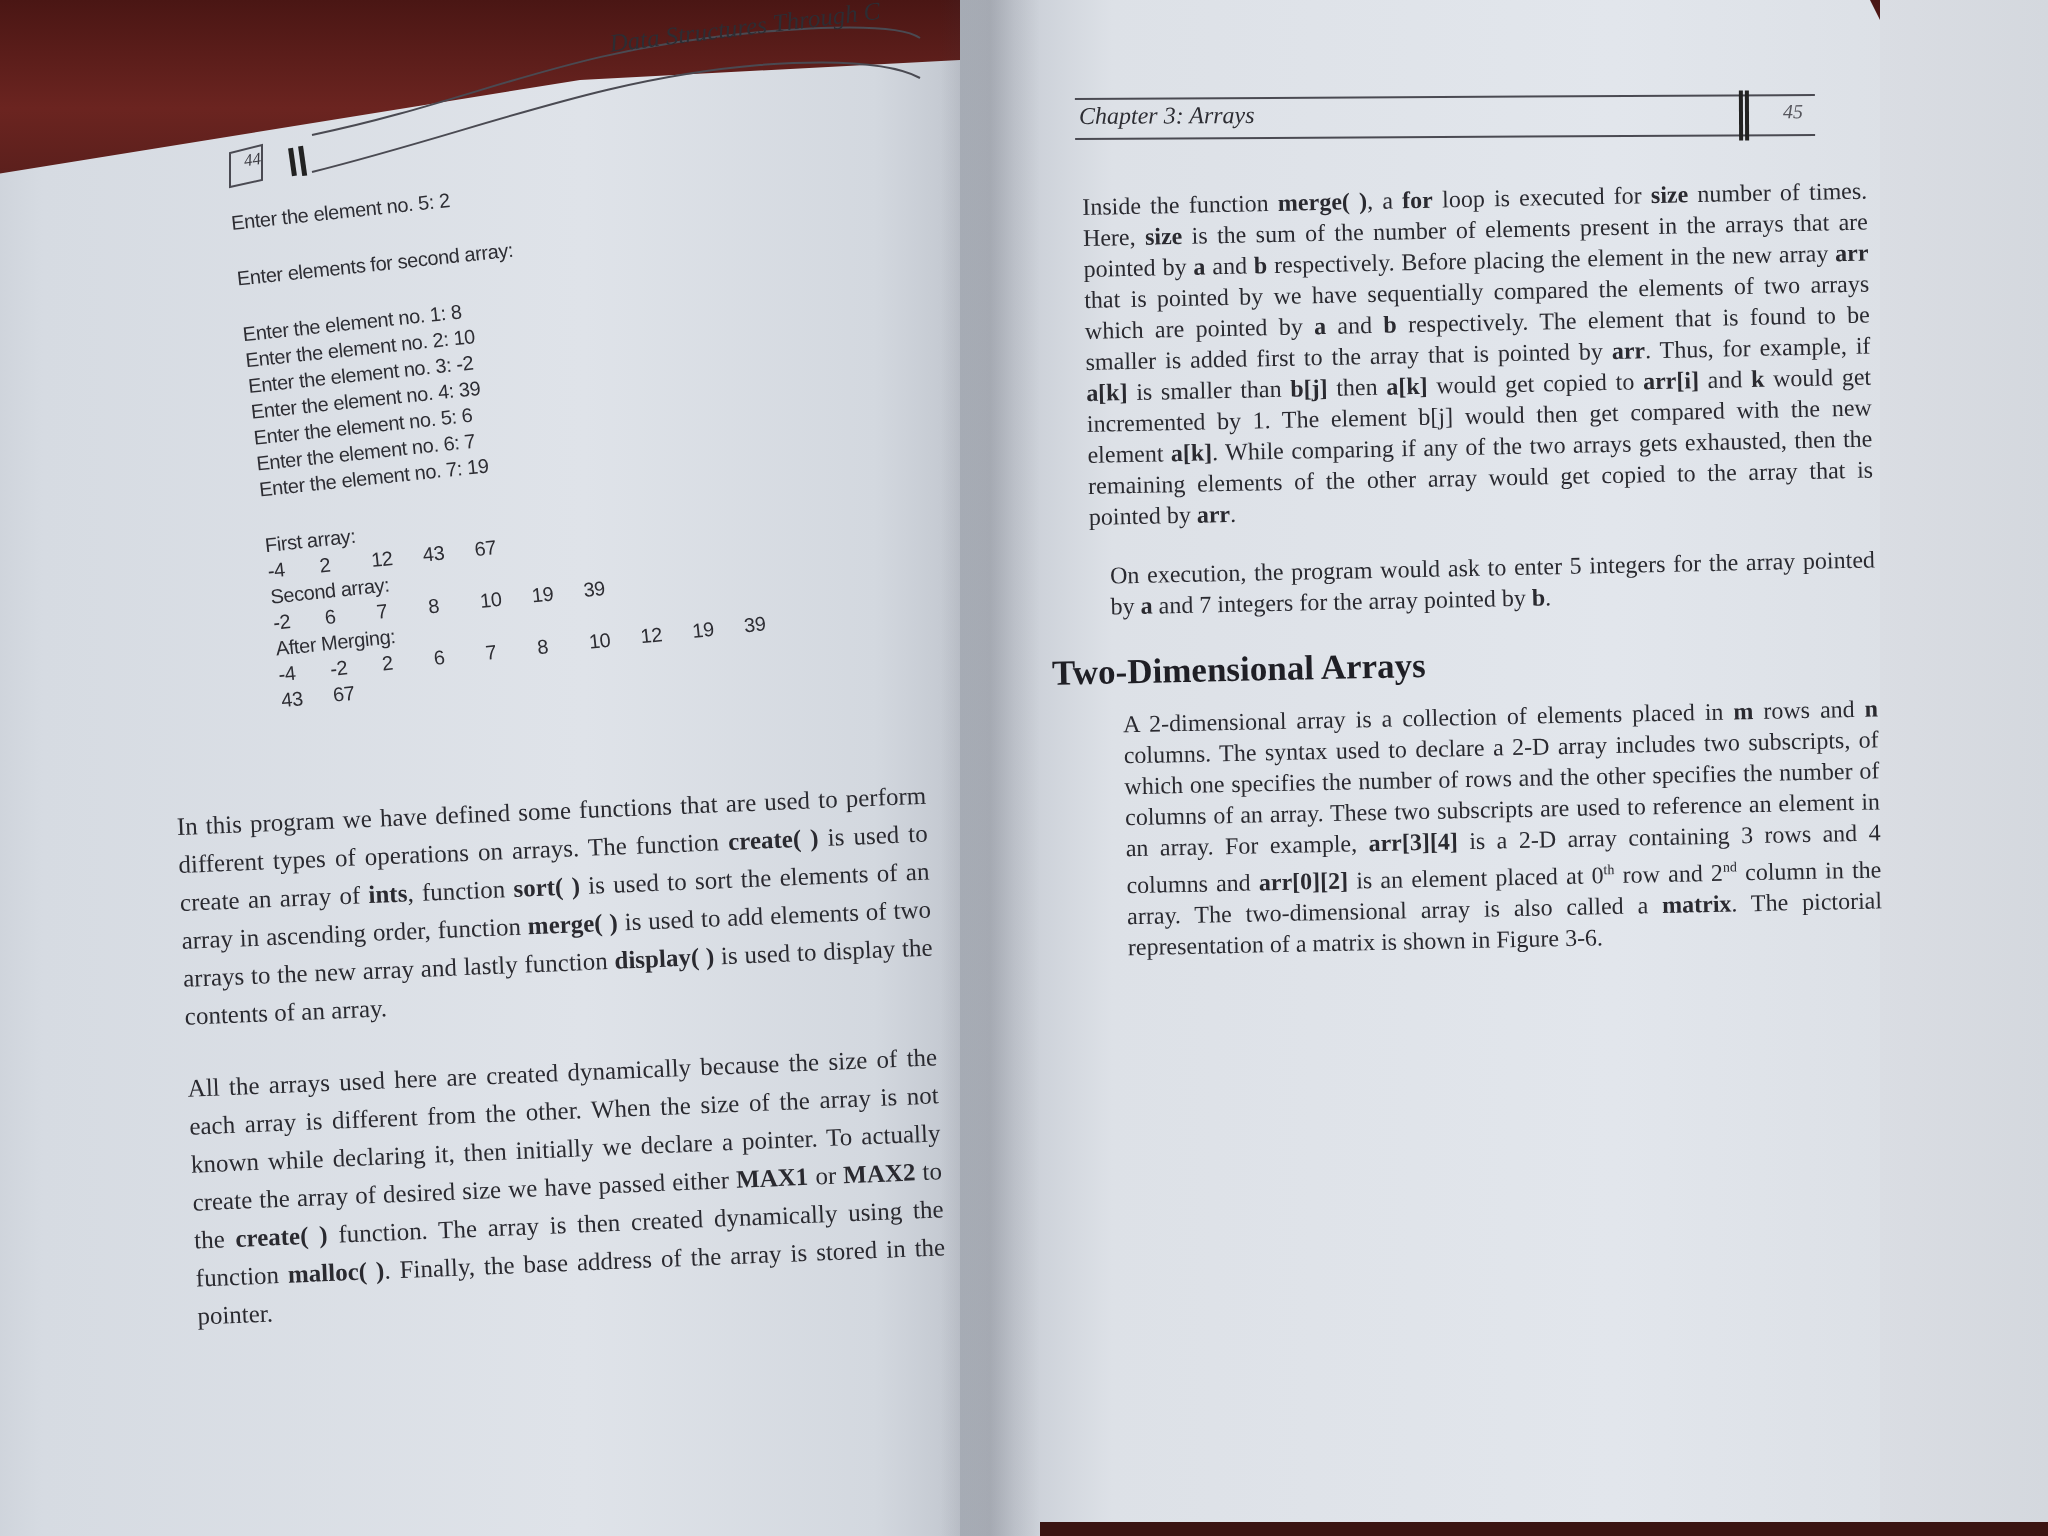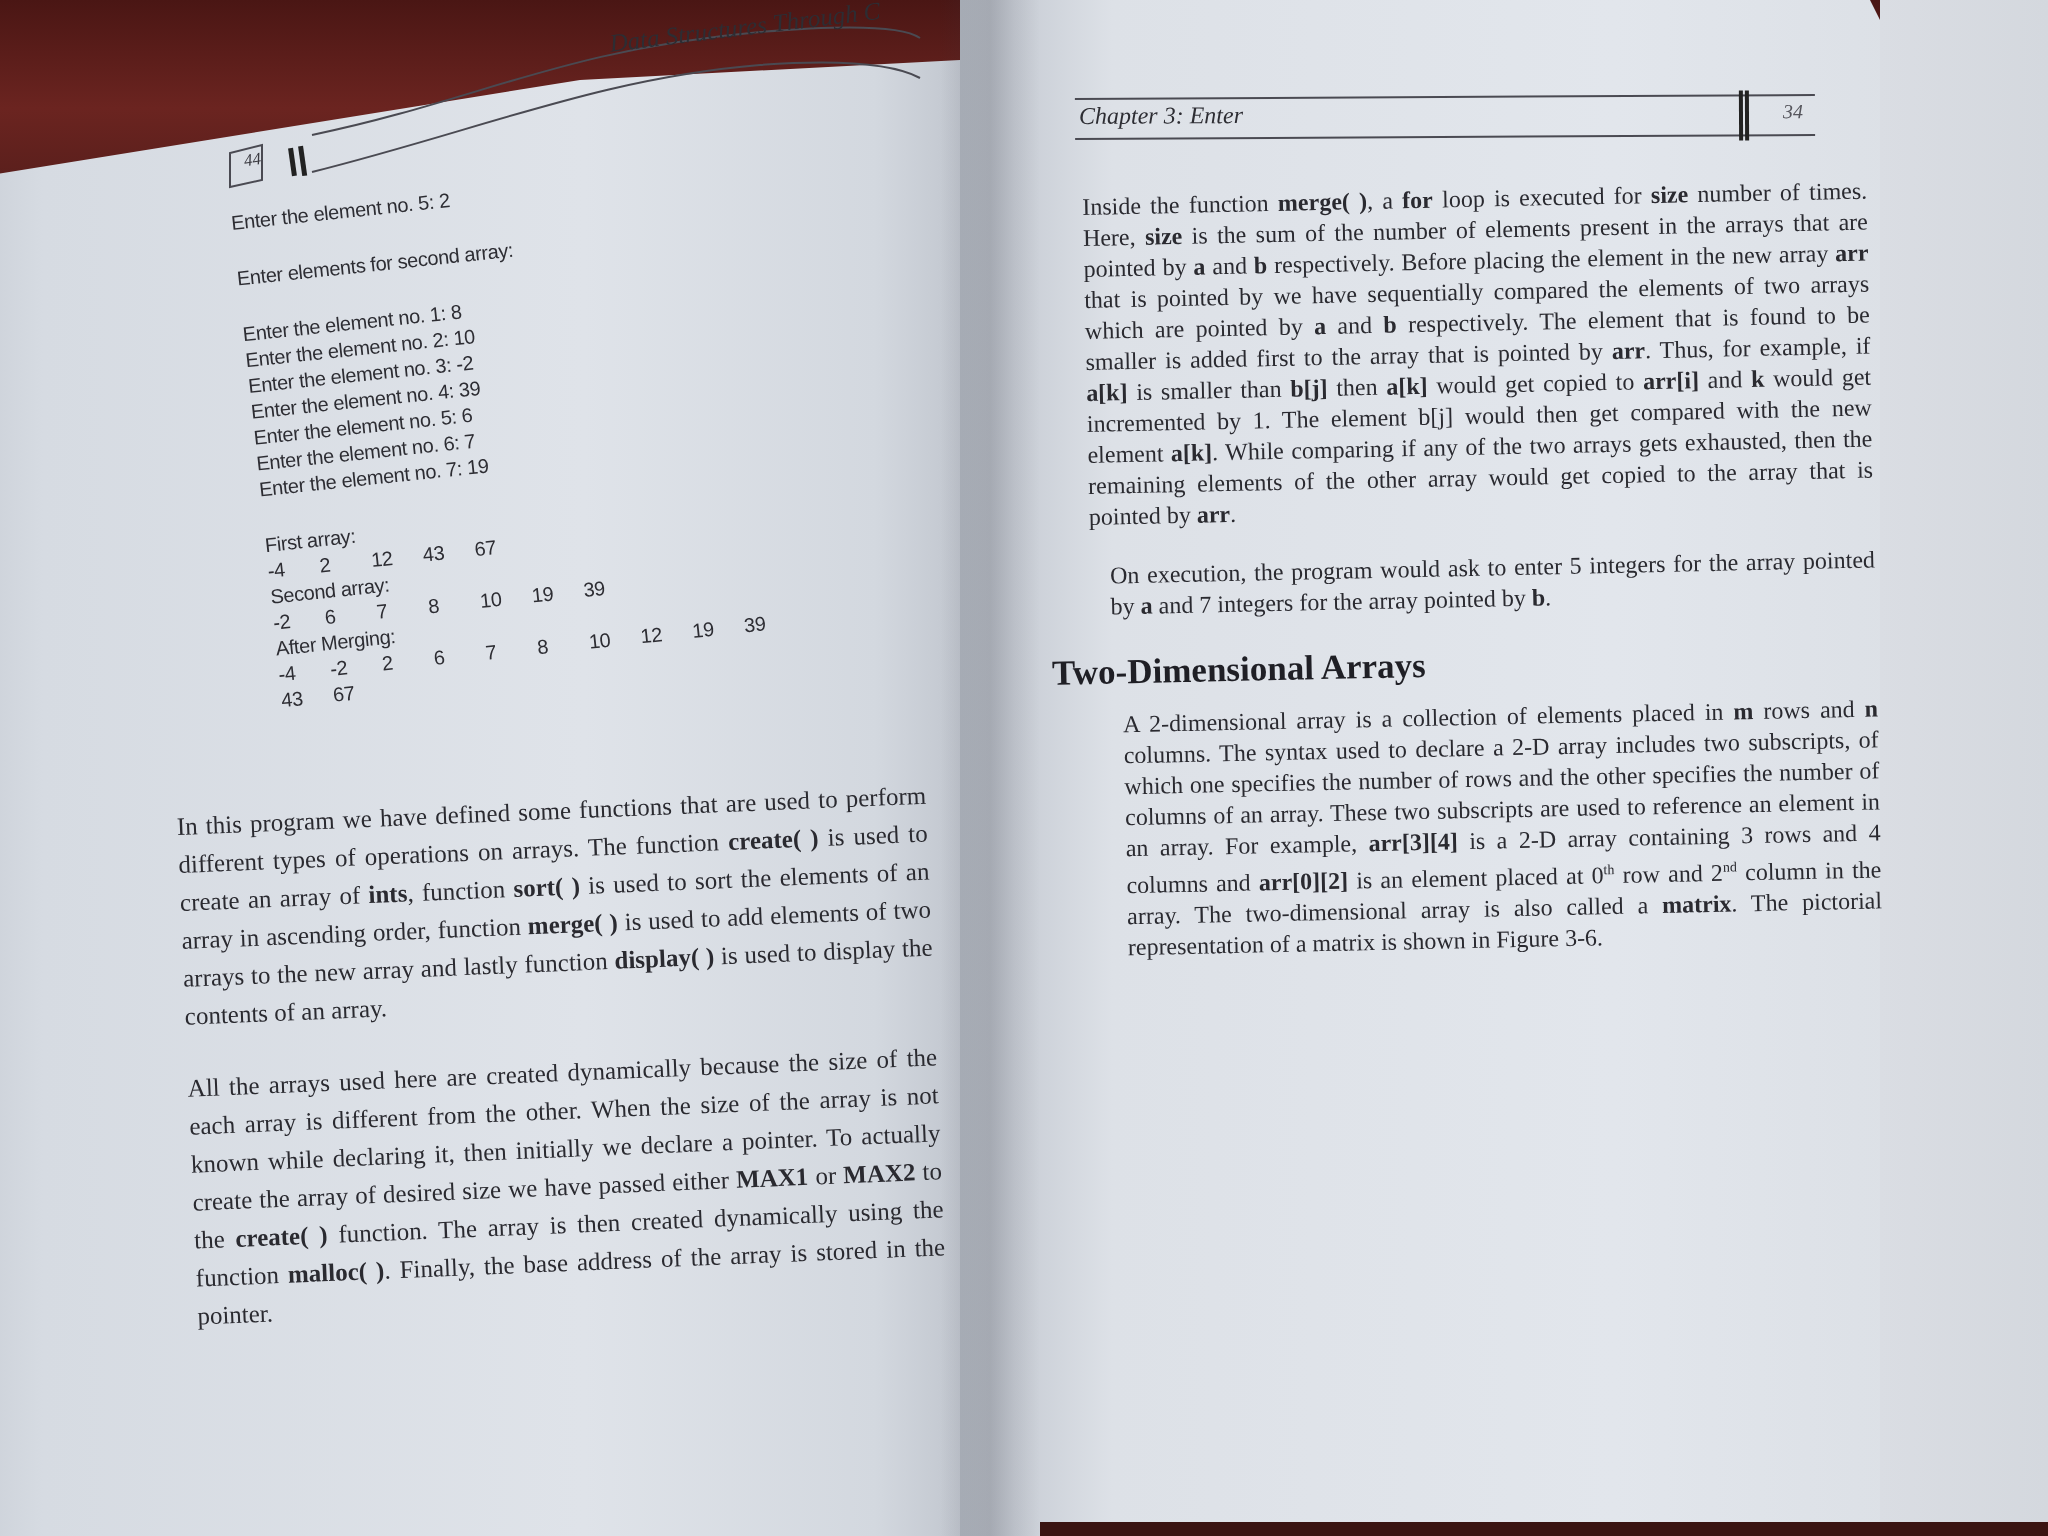--- a/index.html
+++ b/index.html
@@ -170,23 +170,23 @@
     <span>67</span>
   </div>
 </div>
 
 <div class="left-prose">
   <p><span>In this program we have defined some functions that are used to perform different types of operations on arrays. The function </span><b>create( )</b><span> is used to create an array of </span><b>ints</b><span>, function </span><b>sort( )</b><span> is used to sort the elements of an array in ascending order, function </span><b>merge( )</b><span> is used to add elements of two arrays to the new array and lastly function </span><b>display( )</b><span> is used to display the contents of an array.</span></p>
   <p><span>All the arrays used here are created dynamically because the size of the each array is different from the other. When the size of the array is not known while declaring it, then initially we declare a pointer. To actually create the array of desired size we have passed either </span><b>MAX1</b><span> or </span><b>MAX2</b><span> to the </span><b>create( )</b><span> function. The array is then created dynamically using the function </span><b>malloc( )</b><span>. Finally, the base address of the array is stored in the pointer.</span></p>
 </div>
 
 <div class="right-header">
-  <span class="chap">Chapter 3: Enter</span>
+  <span class="chap">Chapter 3: Arrays</span>
   <span class="bars"></span>
-  <span class="pno">34</span>
+  <span class="pno">45</span>
 </div>
 
 <div class="right-prose">
   <p><span>Inside the function </span><b>merge( )</b><span>, a </span><b>for</b><span> loop is executed for </span><b>size</b><span> number of times. Here, </span><b>size</b><span> is the sum of the number of elements present in the arrays that are pointed by </span><b>a</b><span> and </span><b>b</b><span> respectively. Before placing the element in the new array </span><b>arr</b><span> that is pointed by we have sequentially compared the elements of two arrays which are pointed by </span><b>a</b><span> and </span><b>b</b><span> respectively. The element that is found to be smaller is added first to the array that is pointed by </span><b>arr</b><span>. Thus, for example, if </span><b>a[k]</b><span> is smaller than </span><b>b[j]</b><span> then </span><b>a[k]</b><span> would get copied to </span><b>arr[i]</b><span> and </span><b>k</b><span> would get incremented by 1. The element b[j] would then get compared with the new element </span><b>a[k]</b><span>. While comparing if any of the two arrays gets exhausted, then the remaining elements of the other array would get copied to the array that is pointed by </span><b>arr</b><span>.</span></p>
   <p class="indent"><span>On execution, the program would ask to enter 5 integers for the array pointed by </span><b>a</b><span> and 7 integers for the array pointed by </span><b>b</b><span>.</span></p>
   <h2>Two-Dimensional Arrays</h2>
   <p class="sec"><span>A 2-dimensional array is a collection of elements placed in </span><b>m</b><span> rows and </span><b>n</b><span> columns. The syntax used to declare a 2-D array includes two subscripts, of which one specifies the number of rows and the other specifies the number of columns of an array. These two subscripts are used to reference an element in an array. For example, </span><b>arr[3][4]</b><span> is a 2-D array containing 3 rows and 4 columns and </span><b>arr[0][2]</b><span> is an element placed at 0</span><sup>th</sup><span> row and 2</span><sup>nd</sup><span> column in the array. The two-dimensional array is also called a </span><b>matrix</b><span>. The pictorial representation of a matrix is shown in Figure 3-6.</span></p>
 </div>
 
 </body></html>

